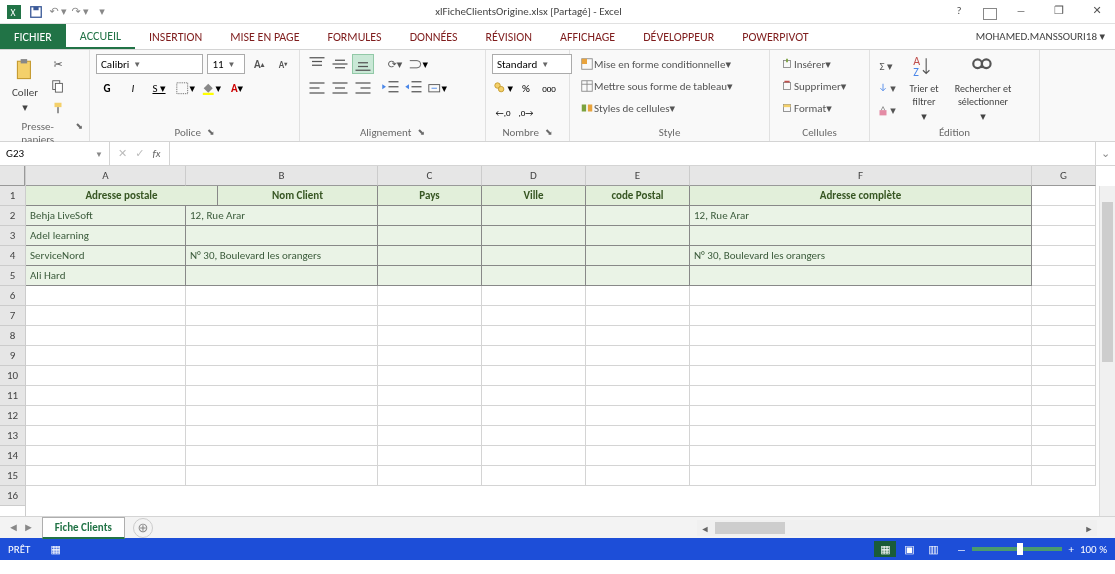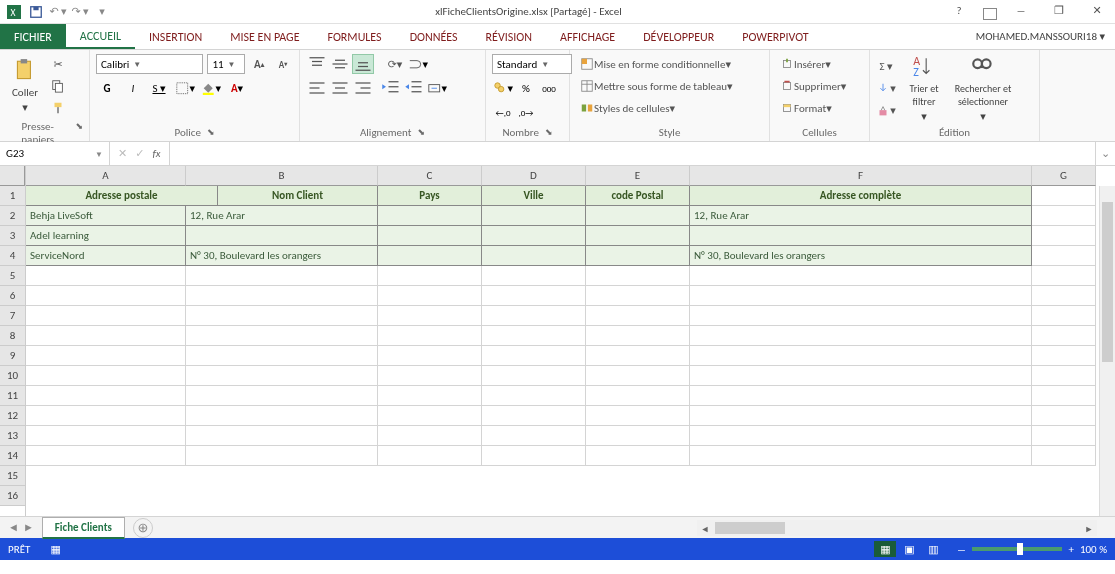--- a/index.html
+++ b/index.html
@@ -441,20 +441,29 @@
       <div class="row">
           <div class="cell data colA">ServiceNord</div>
           <div class="cell data colB">N° 30, Boulevard les orangers</div>
           <div class="cell data colC"></div>
           <div class="cell data colD"></div>
           <div class="cell data colE"></div>
           <div class="cell data colF">N° 30, Boulevard les orangers</div>
           <div class="cell empty colG"></div>
         </div>
       <div class="row">
+          <div class="cell data colA">Ali Hard</div>
+          <div class="cell data colB"></div>
+          <div class="cell data colC"></div>
+          <div class="cell data colD"></div>
+          <div class="cell data colE"></div>
+          <div class="cell data colF"></div>
+          <div class="cell empty colG"></div>
+        </div>
+      <div class="row">
           <div class="cell empty colA"></div>
           <div class="cell empty colB"></div>
           <div class="cell empty colC"></div>
           <div class="cell empty colD"></div>
           <div class="cell empty colE"></div>
           <div class="cell empty colF"></div>
           <div class="cell empty colG"></div>
         </div>
       <div class="row">
           <div class="cell empty colA"></div>

